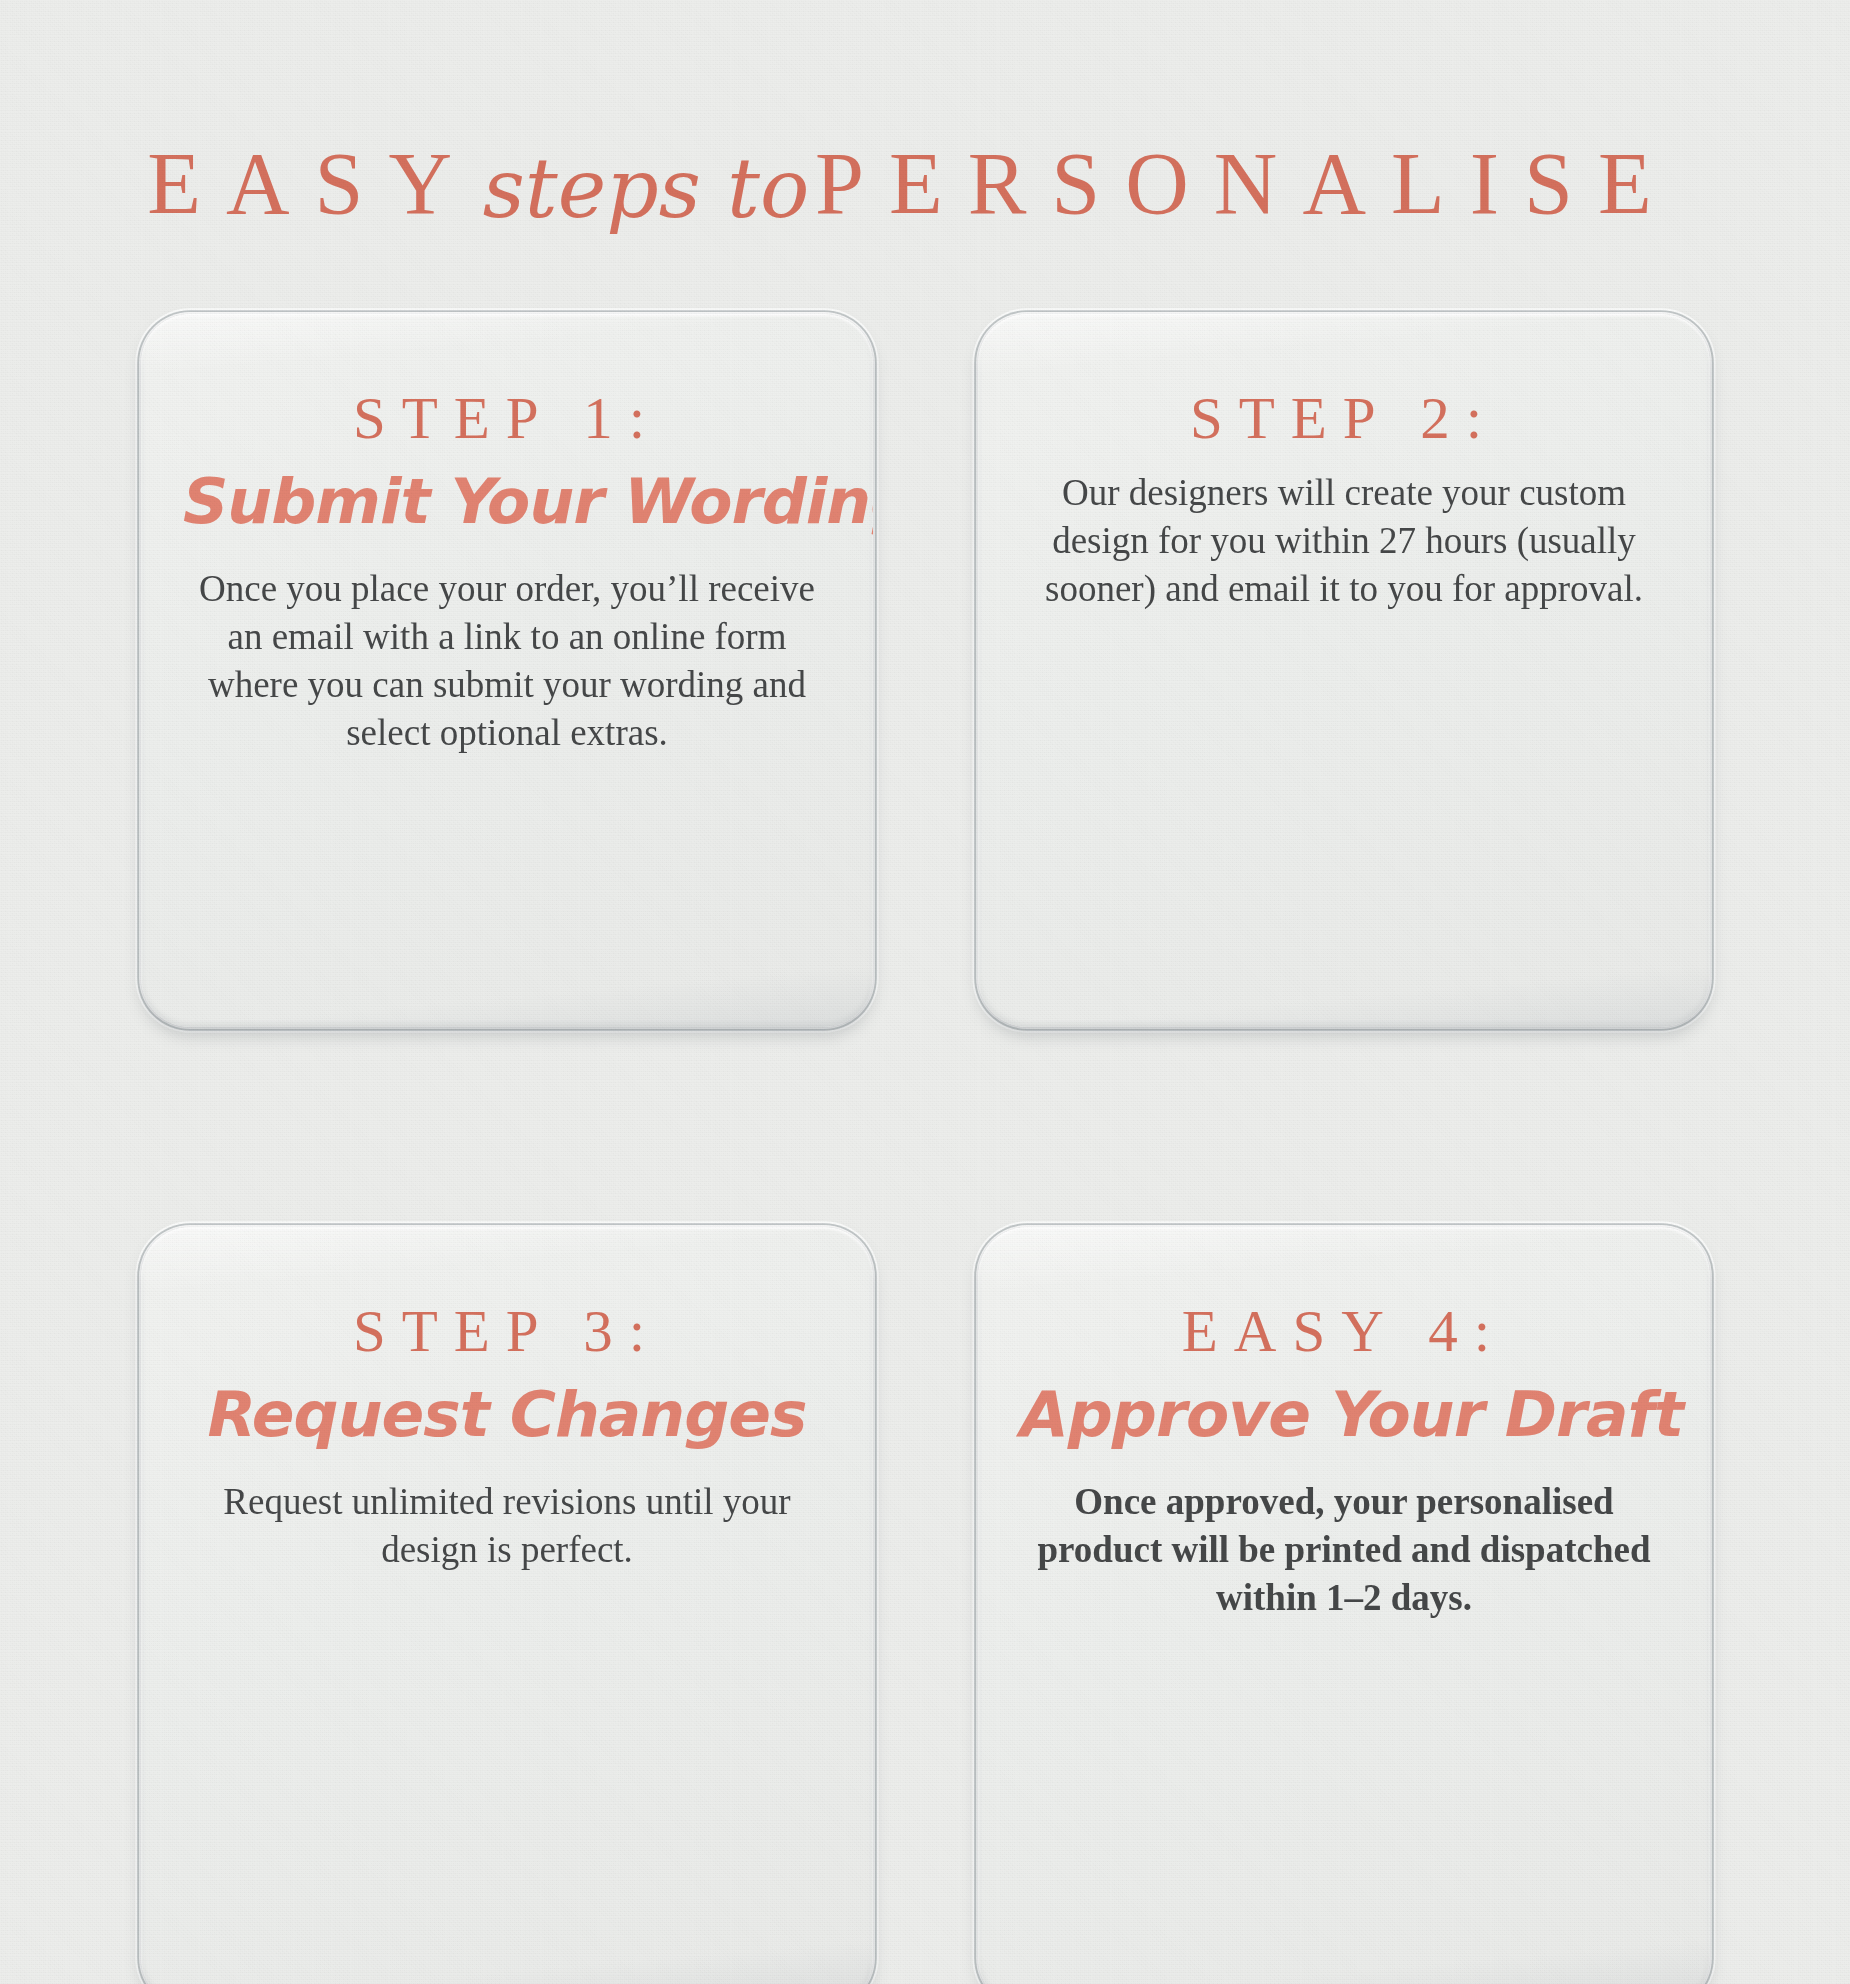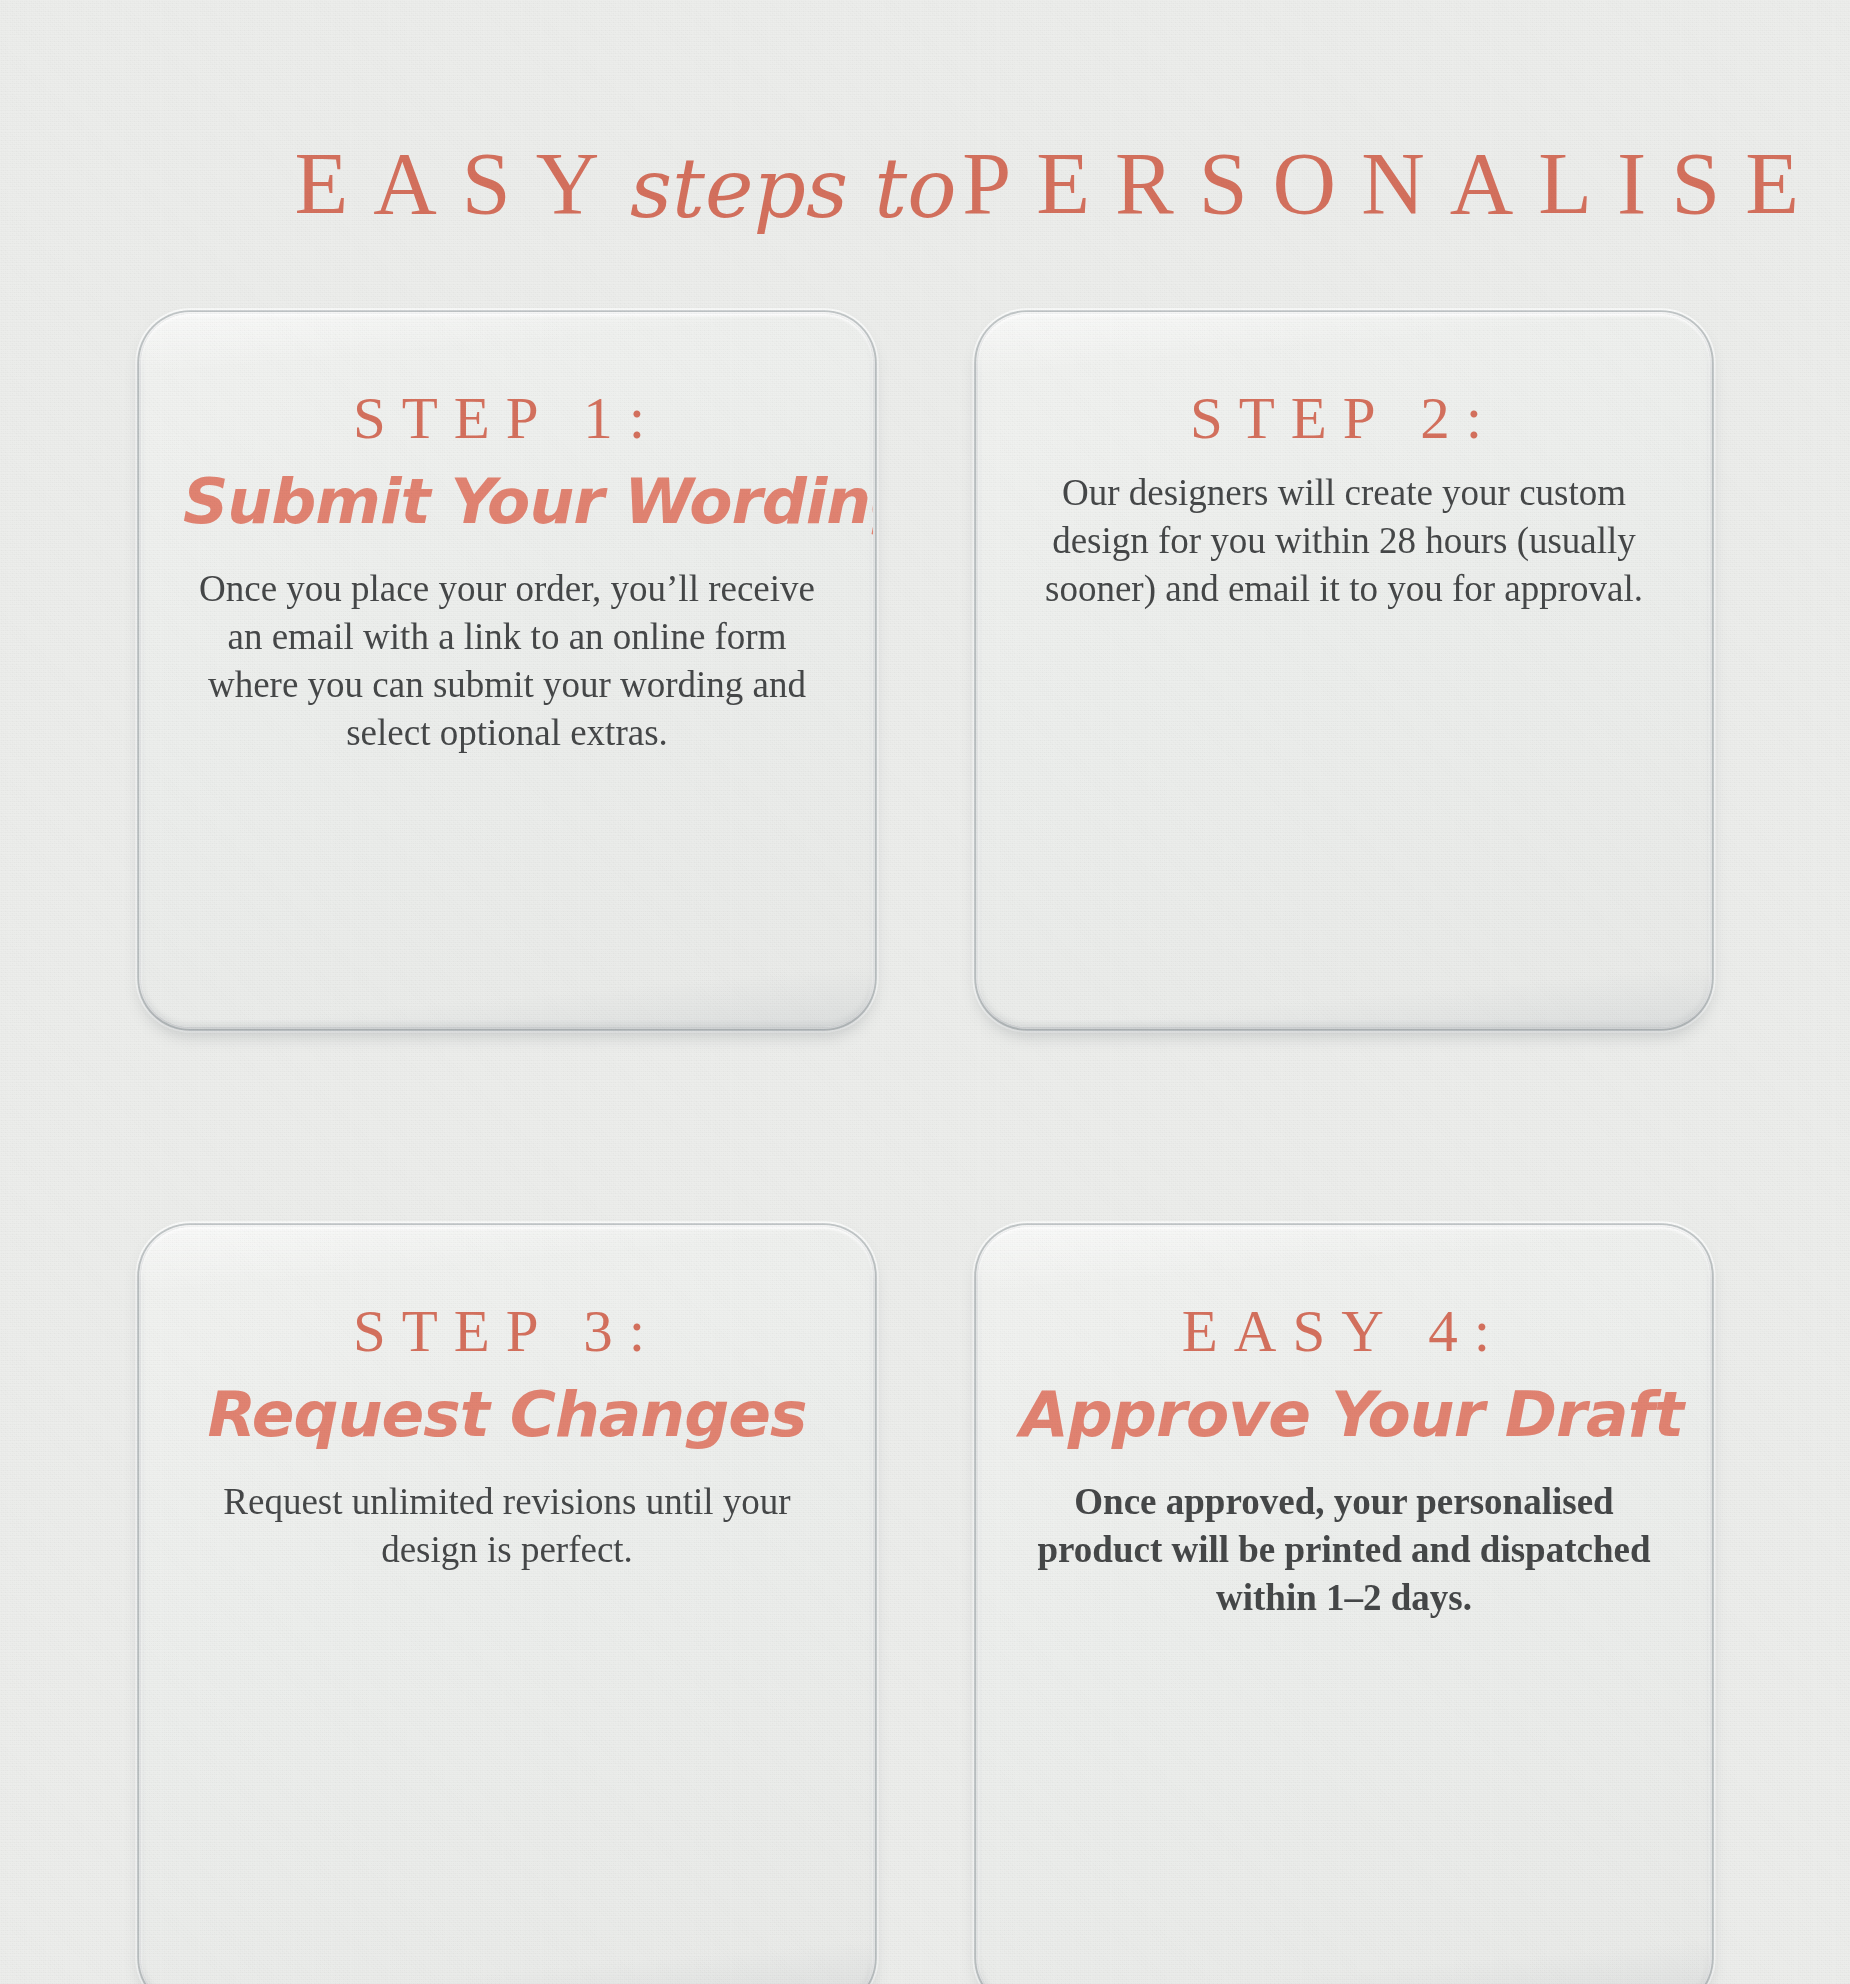--- a/index.html
+++ b/index.html
@@ -46,21 +46,21 @@
     height: 1985px;
     z-index: 1;
   }
 
   
   .header {
     position: absolute;
     top: 133px;
     left: 0;
     width: 1824px;
-    text-align: right;
+    text-align: center;
     white-space: nowrap;
     color: #d4705d;
   }
   .header-word {
     font-family: "Liberation Serif", serif;
     font-size: 88px;
     letter-spacing: 25px;
     font-weight: 400;
     vertical-align: baseline;
   }
@@ -184,21 +184,21 @@
     <div class="row row-top">
 
       <div class="card card-1">
         <div class="step-label">STEP 1:</div>
         <div class="step-script">Submit Your Wording</div>
         <p class="step-body">Once you place your order, you’ll receive an email with a link to an online form where you can submit your wording and select optional extras.</p>
       </div>
 
       <div class="card card-2">
         <div class="step-label">STEP 2:</div>
-        <p class="step-body">Our designers will create your custom design for you within 28 hours (usually sooner) and email it to you for approval.</p>
+        <p class="step-body">Our designers will create your custom design for you within 27 hours (usually sooner) and email it to you for approval.</p>
       </div>
 
     </div>
 
     <div class="row row-bottom">
 
       <div class="card card-3">
         <div class="step-label">STEP 3:</div>
         <div class="step-script">Request Changes</div>
         <p class="step-body">Request unlimited revisions until your design is perfect.</p>

